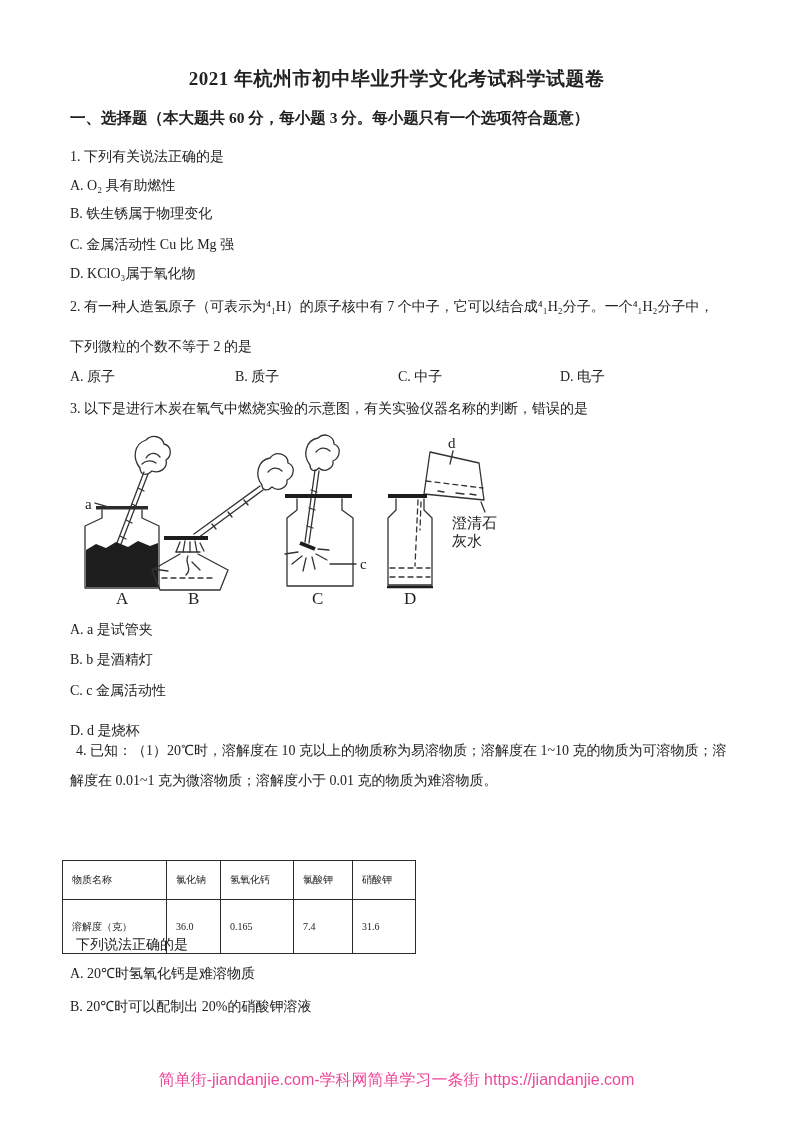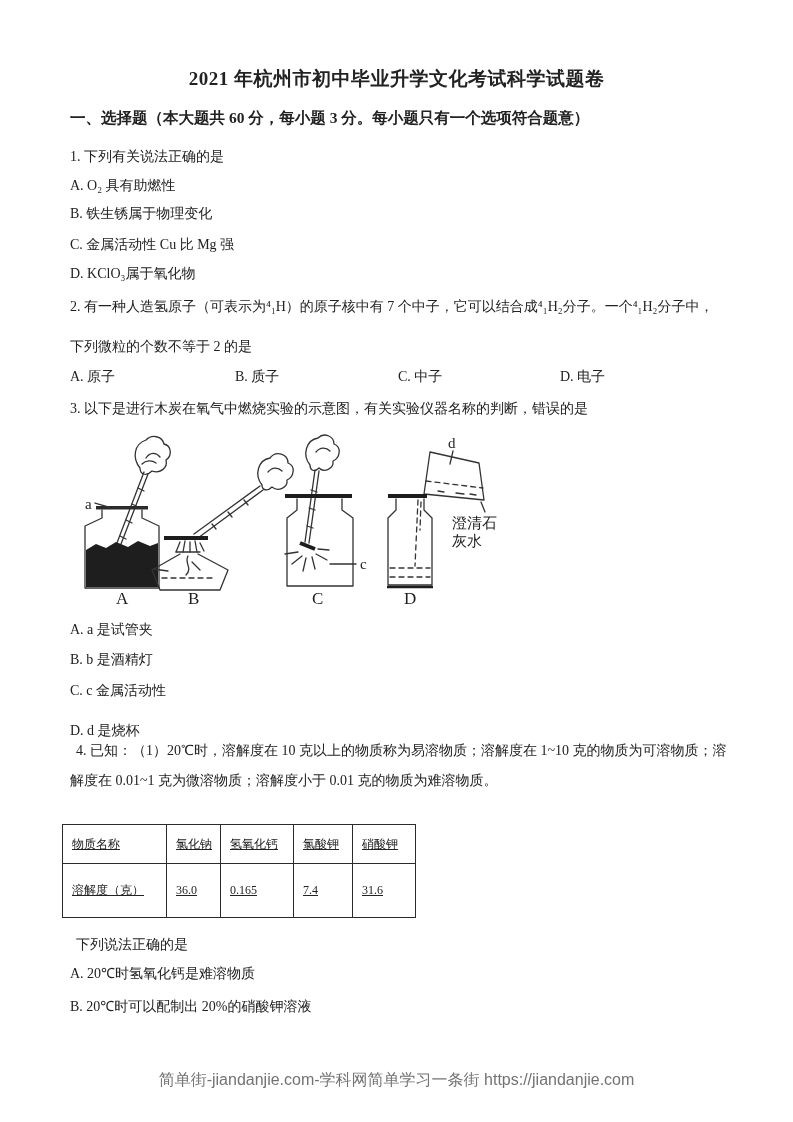--- a/index.html
+++ b/index.html
@@ -20,29 +20,29 @@
   .q2-oa { left:70px; } .q2-ob { left:235px; } .q2-oc { left:398px; } .q2-od { left:560px; }
   .q3-stem { top:400px; left:70px; }
   .figure-wrap { top:430px; left:72px; width:470px; height:183px; }
   .q3-a { top:621px; left:70px; }
   .q3-b { top:651px; left:70px; }
   .q3-c { top:682px; left:70px; }
   .q3-d { top:710px; left:70px;margin-top:12px; }
   .q4-l1 { top:742px; left:70px;margin-left:6px; }
   .q4-l2 { top:772px; left:70px; }
   .q4-sub { top:803px; left:73px; }
-  .sol-table { position:absolute; top:824px; left:62px; border-collapse:collapse; font-size:12px;text-decoration:underline; }
+  .sol-table { position:absolute; top:860px; left:62px; border-collapse:collapse; font-size:10px; }
   .sol-table td { border:1.6px solid #2b2b2b; padding:0 6px 0 9px; vertical-align:middle; }
   .sol-table tr.hdr td { height:38px; }
   .sol-table tr.dat td { height:53px; }
   .c0 { width:88px; } .c1 { width:38px; } .c2 { width:57px; } .c3 { width:43px;margin-top:48px; } .c4 { width:47px; }
   .q4-prompt { top:936px; left:76px; }
   .q4-oa { top:963px; left:70px; }
   .q4-ob { top:996px; left:70px; }
-  .footer { top:1070px; left:0; width:793px; text-align:center; font-family:"Liberation Sans", sans-serif; font-size:16px; color:#737373; }
+  .footer { top:1070px; left:0; width:793px; text-align:center; font-family:"Liberation Sans", sans-serif; font-size:16px; color:#ec4899; }
   svg .sk { fill:none; stroke:#333; stroke-width:1.3; stroke-linecap:round; stroke-linejoin:round; }
   svg .thick { stroke:#1d1d1d; stroke-width:4; }
   svg .dash { stroke-dasharray:5,4; }
   svg text { font-family:"Liberation Serif", serif; fill:#1d1d1d; }
 </style>
 </head>
 <body>
 
 <div class="page">
 

